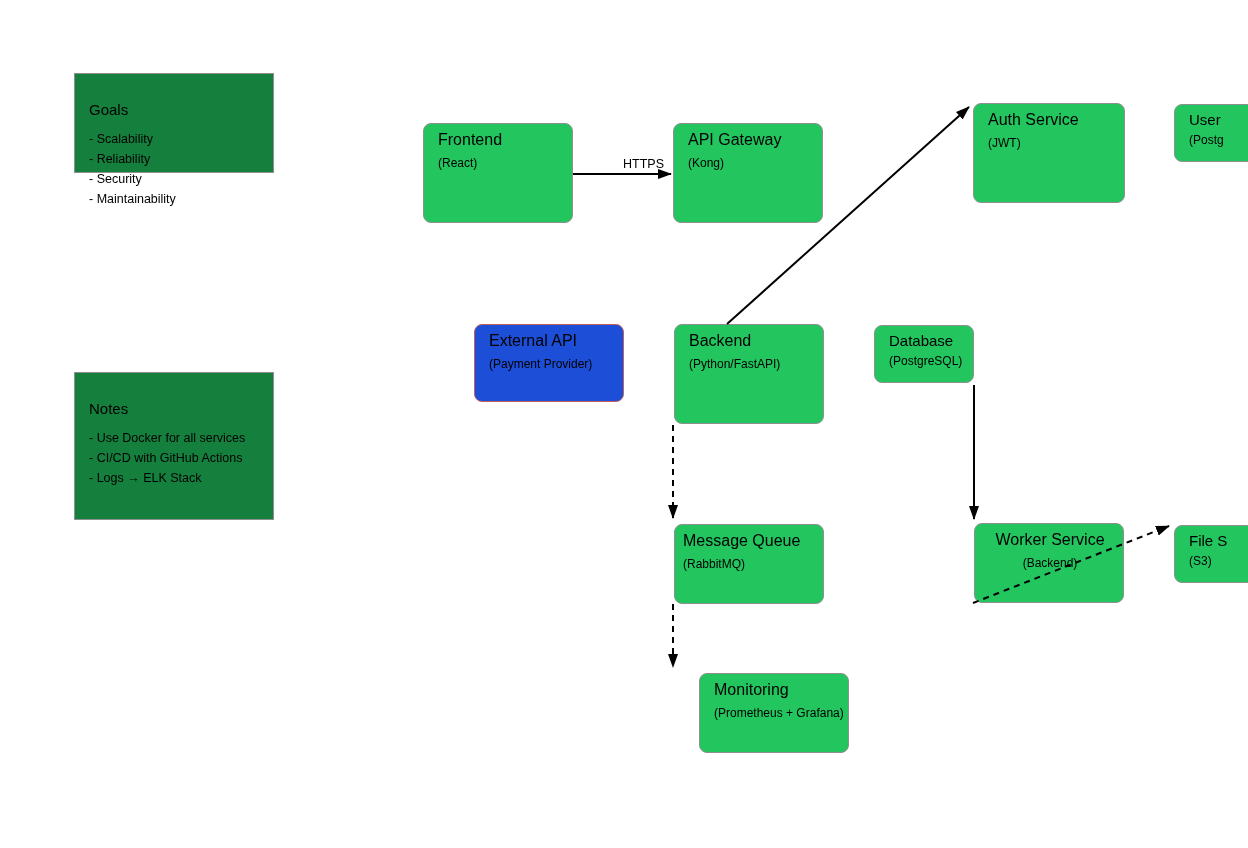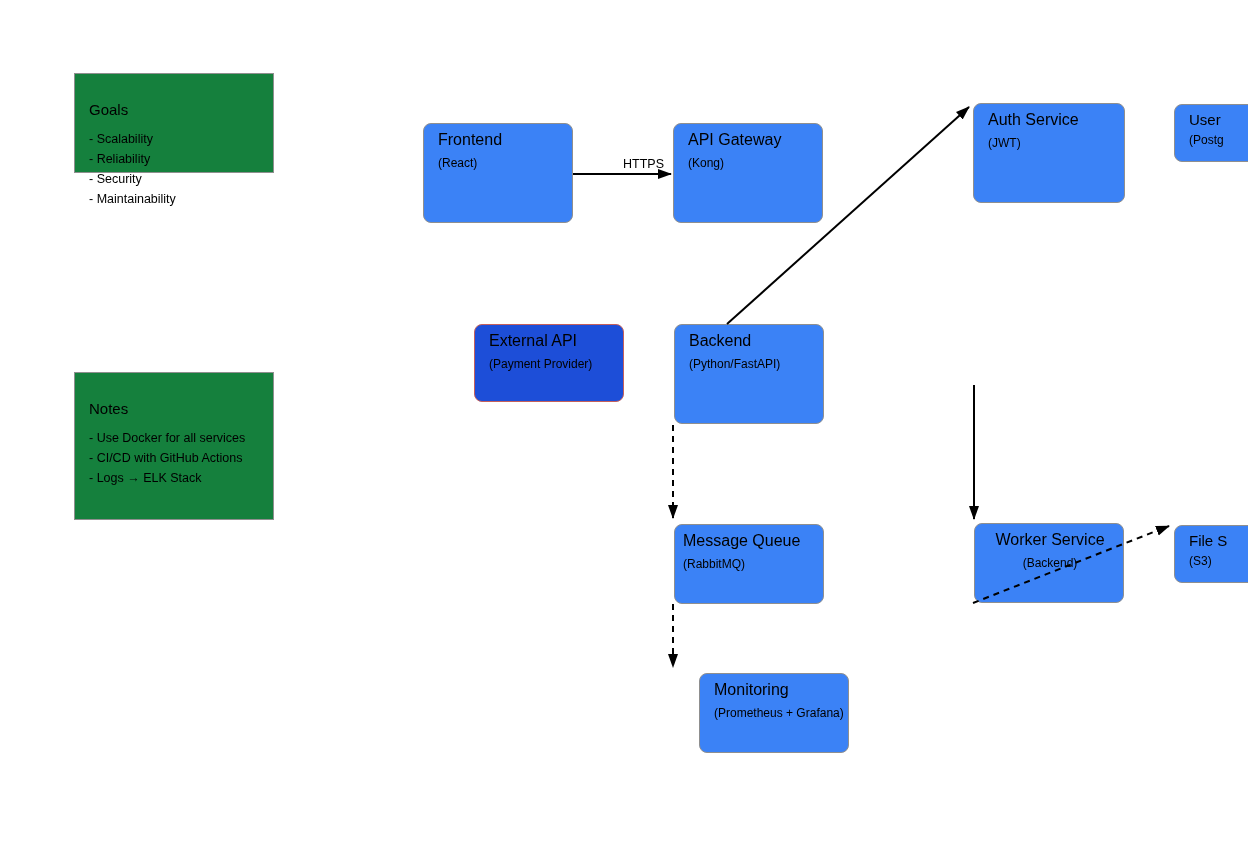--- a/index.html
+++ b/index.html
@@ -17,21 +17,21 @@
   }
   .canvas {
     position: absolute;
     inset: 0;
     width: 1248px;
     height: 848px;
   }
   .node {
     position: absolute;
     box-sizing: border-box;
-    background: #3b82f6;
+    background: #22c55e;
     border: 1px solid #8f8f8f;
     border-radius: 8px;
     padding: 6px 12px 6px 14px;
     z-index: 1;
   }
   .node .title {
     font-size: 16px;
     line-height: 20px;
     white-space: nowrap;
     margin-bottom: 6px;
@@ -134,20 +134,24 @@
   <div class="node node--external" style="left:474px; top:324px; width:150px; height:78px;">
     <div class="title">External API</div>
     <div class="subtitle">(Payment Provider)</div>
   </div>
 
   <div class="node" style="left:674px; top:324px; width:150px; height:100px;">
     <div class="title">Backend</div>
     <div class="subtitle">(Python/FastAPI)</div>
   </div>
 
+  <div class="node node--small" style="left:874px; top:325px; width:100px; height:58px;">
+    <div class="title">Database</div>
+    <div class="subtitle">(PostgreSQL)</div>
+  </div>
 
   <div class="node" style="left:674px; top:524px; width:150px; height:80px;padding-left:8px;">
     <div class="title">Message Queue</div>
     <div class="subtitle">(RabbitMQ)</div>
   </div>
 
   <div class="node" style="left:974px; top:523px; width:150px; height:80px;text-align:center;">
     <div class="title">Worker Service</div>
     <div class="subtitle">(Backend)</div>
   </div>

